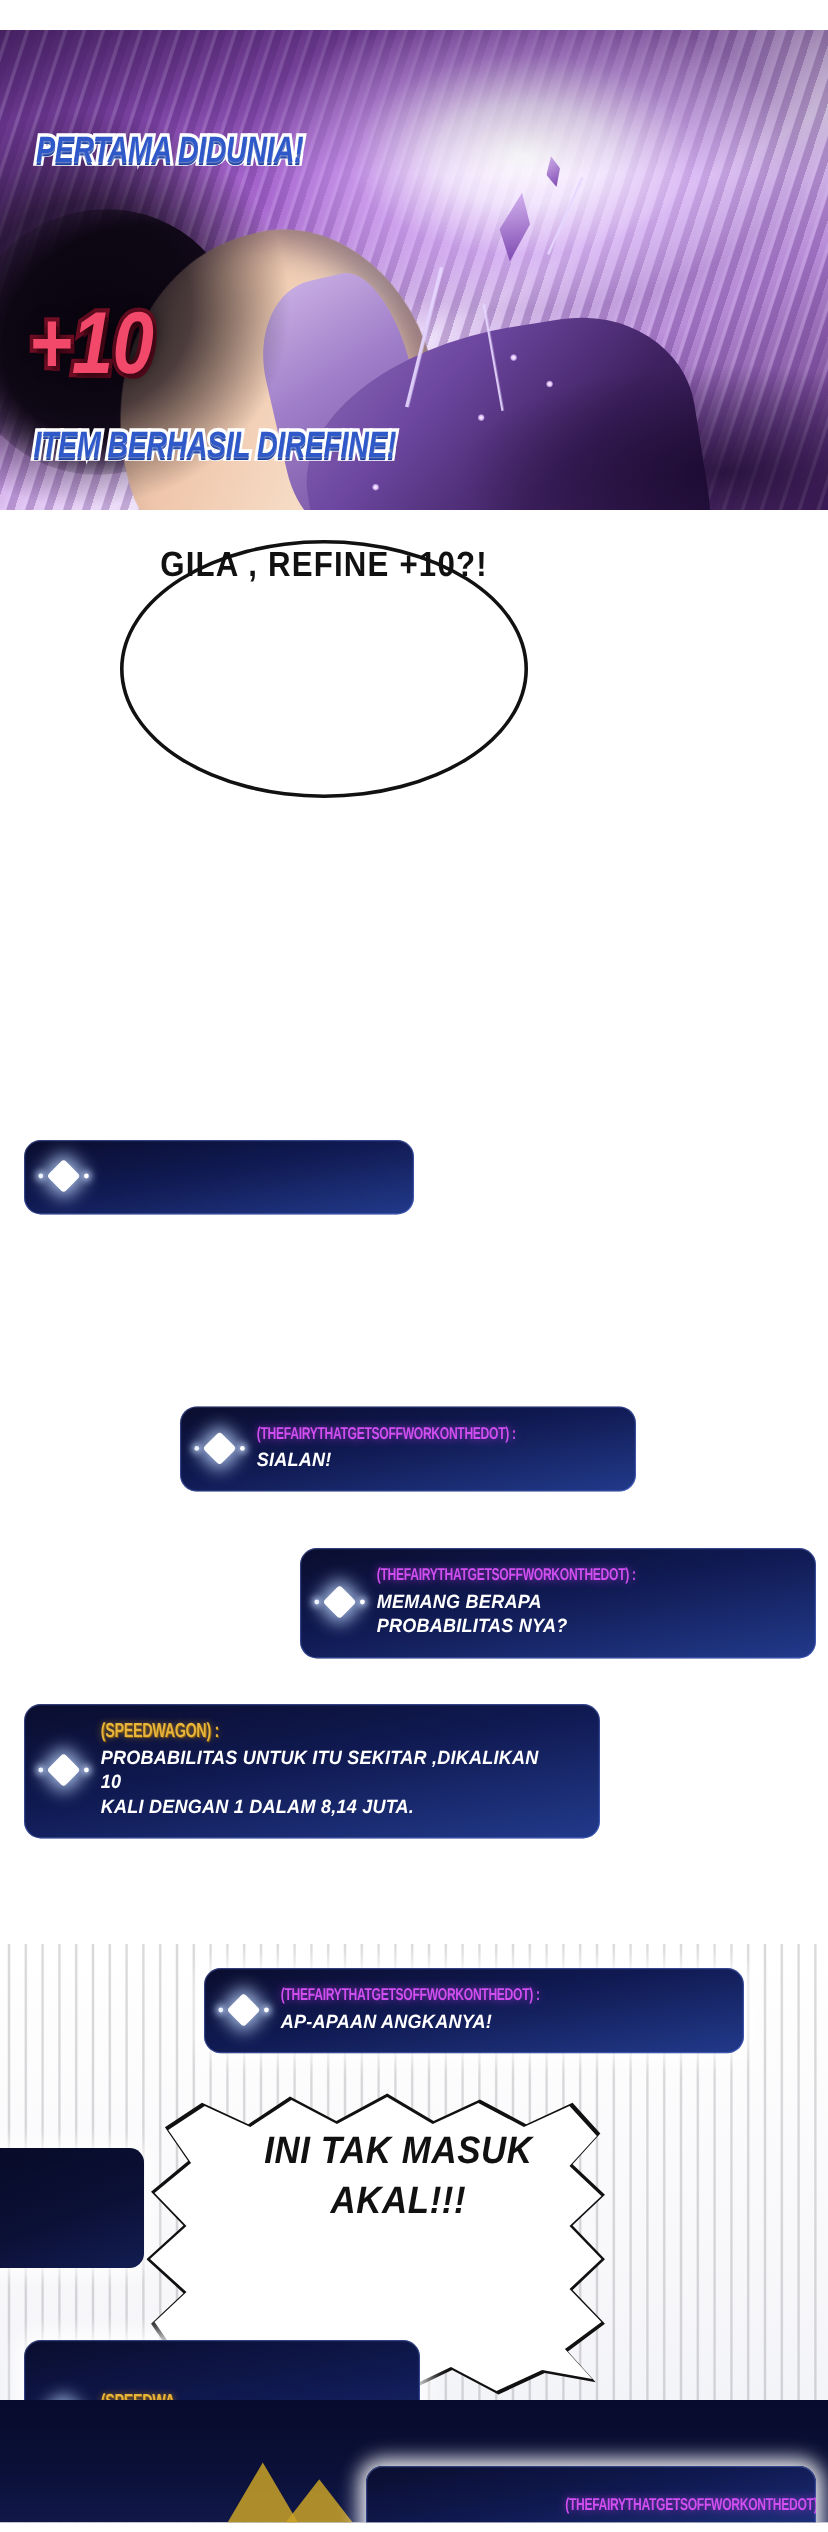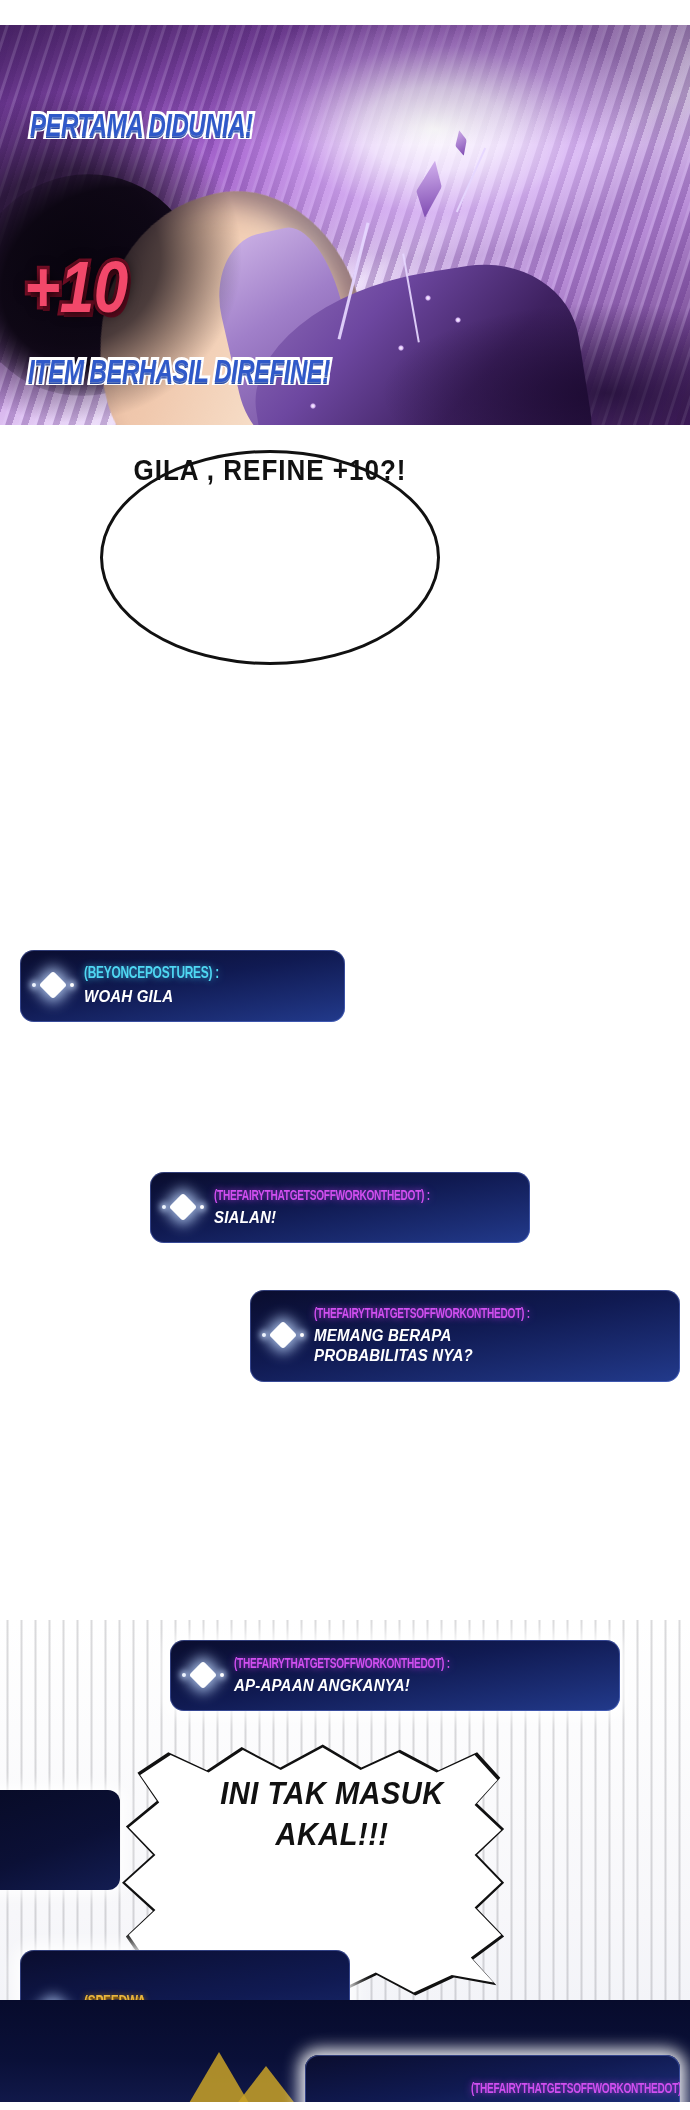--- a/index.html
+++ b/index.html
@@ -332,24 +332,20 @@
     <div class="bubble-text">GILA , REFINE
 +10?!</div>
   </div>
 
   <div class="chat" style="left:20px; top:950px; width:325px;">
     <div class="chat-diamond">
       <span class="d-dot d-left"></span>
       <span class="d-core"></span>
       <span class="d-dot d-right"></span>
     </div>
-    <div class="chat-body">
-      <div class="chat-user u-cyan">(BEYONCEPOSTURES) :</div>
-      <div class="chat-msg">WOAH GILA</div>
-    </div>
   </div>
 
   <div class="chat" style="left:150px; top:1172px; width:380px;">
     <div class="chat-diamond">
       <span class="d-dot d-left"></span>
       <span class="d-core"></span>
       <span class="d-dot d-right"></span>
     </div>
     <div class="chat-body">
       <div class="chat-user u-magenta small">(THEFAIRYTHATGETSOFFWORKONTHEDOT) :</div>
@@ -363,20 +359,32 @@
       <span class="d-core"></span>
       <span class="d-dot d-right"></span>
     </div>
     <div class="chat-body">
       <div class="chat-user u-magenta small">(THEFAIRYTHATGETSOFFWORKONTHEDOT) :</div>
       <div class="chat-msg">MEMANG BERAPA
 PROBABILITAS NYA?</div>
     </div>
   </div>
 
+  <div class="chat" style="left:20px; top:1420px; width:480px;">
+    <div class="chat-diamond">
+      <span class="d-dot d-left"></span>
+      <span class="d-core"></span>
+      <span class="d-dot d-right"></span>
+    </div>
+    <div class="chat-body">
+      <div class="chat-user u-gold">(SPEEDWAGON) :</div>
+      <div class="chat-msg">PROBABILITAS UNTUK ITU SEKITAR ,DIKALIKAN 10
+KALI DENGAN 1 DALAM 8,14 JUTA.</div>
+    </div>
+  </div>
 
   <div class="speedlines"></div>
 
   <div class="chat" style="left:170px; top:1640px; width:450px;">
     <div class="chat-diamond">
       <span class="d-dot d-left"></span>
       <span class="d-core"></span>
       <span class="d-dot d-right"></span>
     </div>
     <div class="chat-body">

